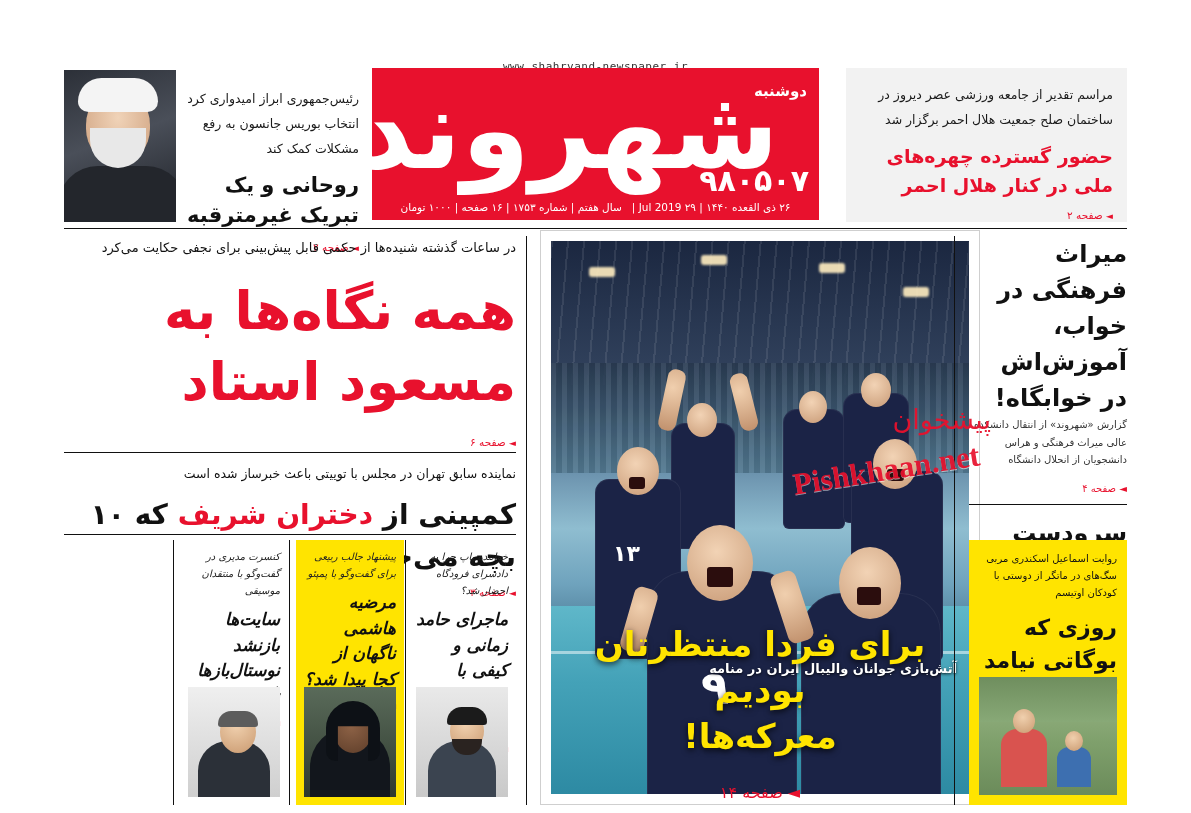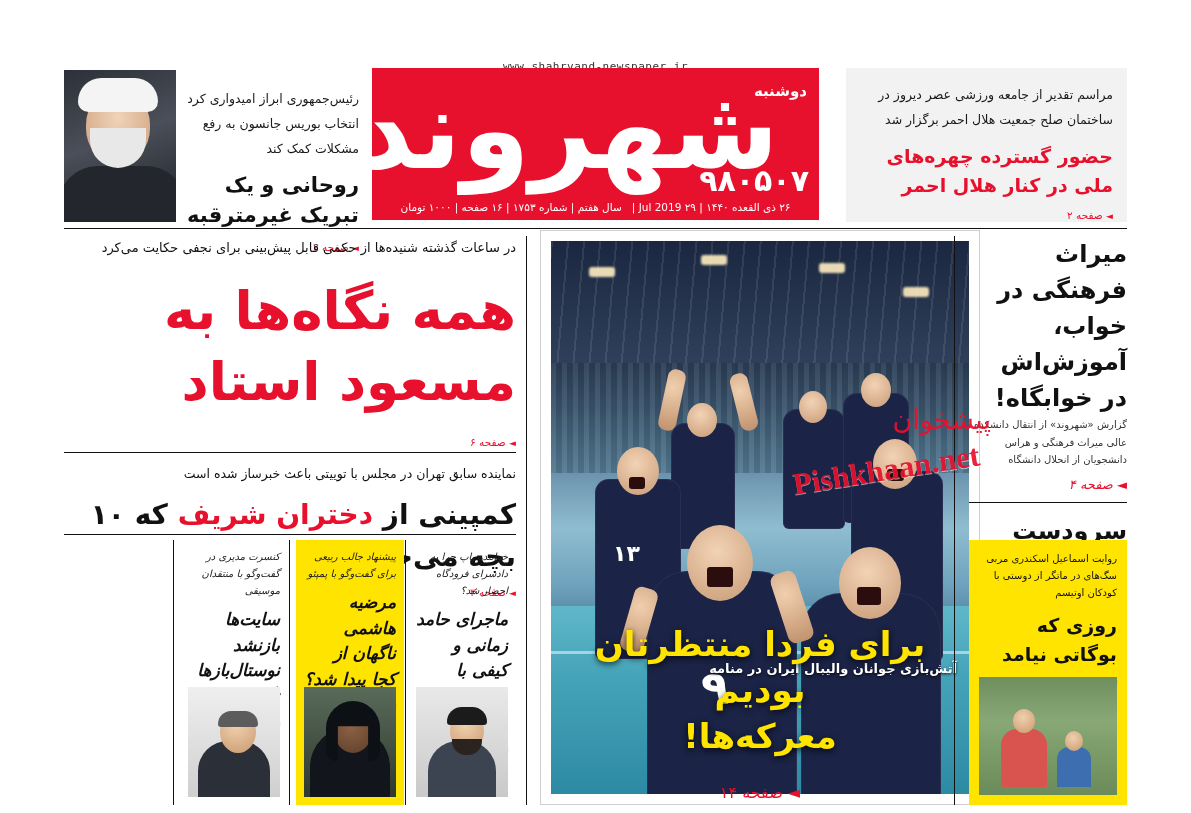--- a/index.html
+++ b/index.html
@@ -197,29 +197,29 @@
     font-size: 34px; font-weight: bold; line-height: 1.35;
     text-shadow: 0 2px 6px rgba(0,0,0,.8);
   }
   .pm-ref { position: absolute; left: 0; right: 0; bottom: 2px; text-align: center; font-size: 16px; color: #e8112d; }
 
   
   .rcol { position: absolute; right: 64px; top: 236px; width: 158px; }
   .rc-item { text-align: right; }
   .rc-head { font-size: 24px; font-weight: bold; line-height: 1.5; }
   .rc-body { margin-top: 0; font-size: 10px; line-height: 1.75; color: #333; }
-  .rc-ref { margin-top: 8px; font-size: 13px; color: #e8112d; font-style: italic; }
+  .rc-ref { margin-top: 14px; font-size: 10px; color: #e8112d; }
   .rc-rule { margin: 10px 0; height: 1px; background: #111; }
 
   .rcol-yellow {
     position: absolute; right: 64px; top: 540px; width: 158px; height: 265px;
     background: #ffe400; padding: 10px 10px 0 10px; text-align: right; overflow: hidden;
   }
   .ry-kicker { font-size: 10px; line-height: 1.7; }
-  .ry-head { margin-top: 10px; font-size: 19px; font-weight: bold; line-height: 1.5; }
+  .ry-head { margin-top: 10px; font-size: 22px; font-weight: bold; line-height: 1.5; }
   .ry-ref { margin-top: 8px; font-size: 9.5px; color: #b00019; }
   .ry-photo { position: absolute; left: 10px; right: 10px; bottom: 10px; height: 118px; overflow: hidden; background:#cfd6c9; }
 
   .vline-right { position: absolute; right: 236px; top: 236px; width: 1px; height: 569px; background: #111; }
   .vline-center { position: absolute; left: 526px; top: 236px; width: 1px; height: 569px; background: #111; }
 
   
   .watermark {
     position: absolute; right: 210px; top: 452px;
     font-size: 31px; font-weight: bold; color: #e8112d;

